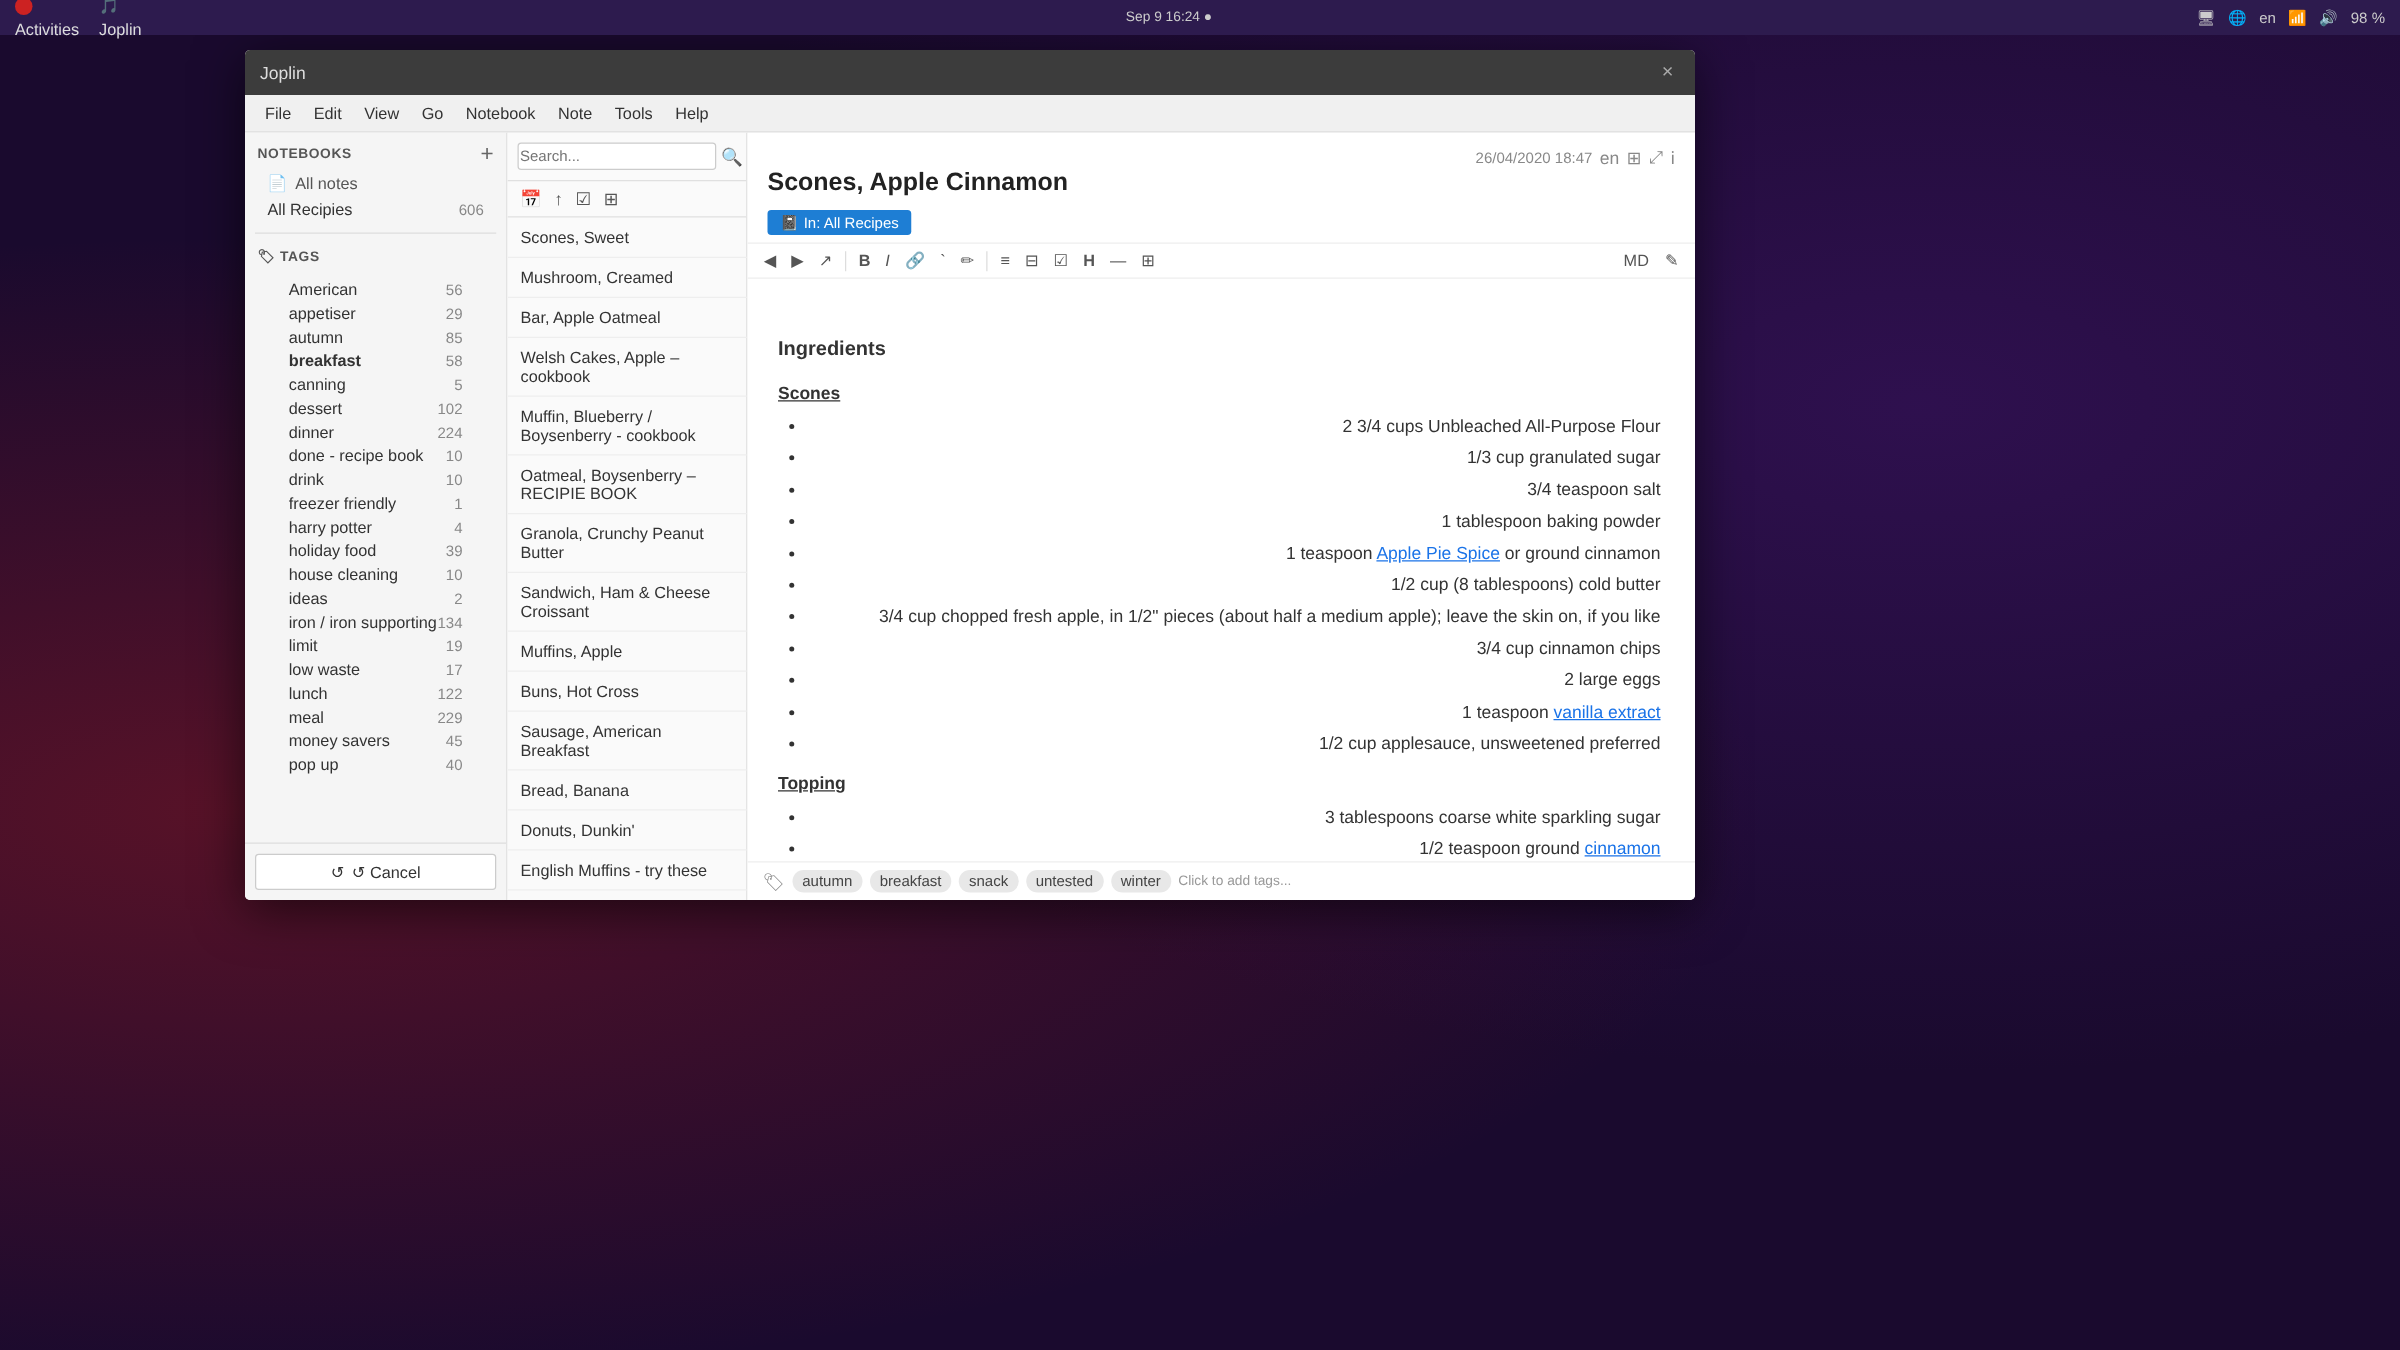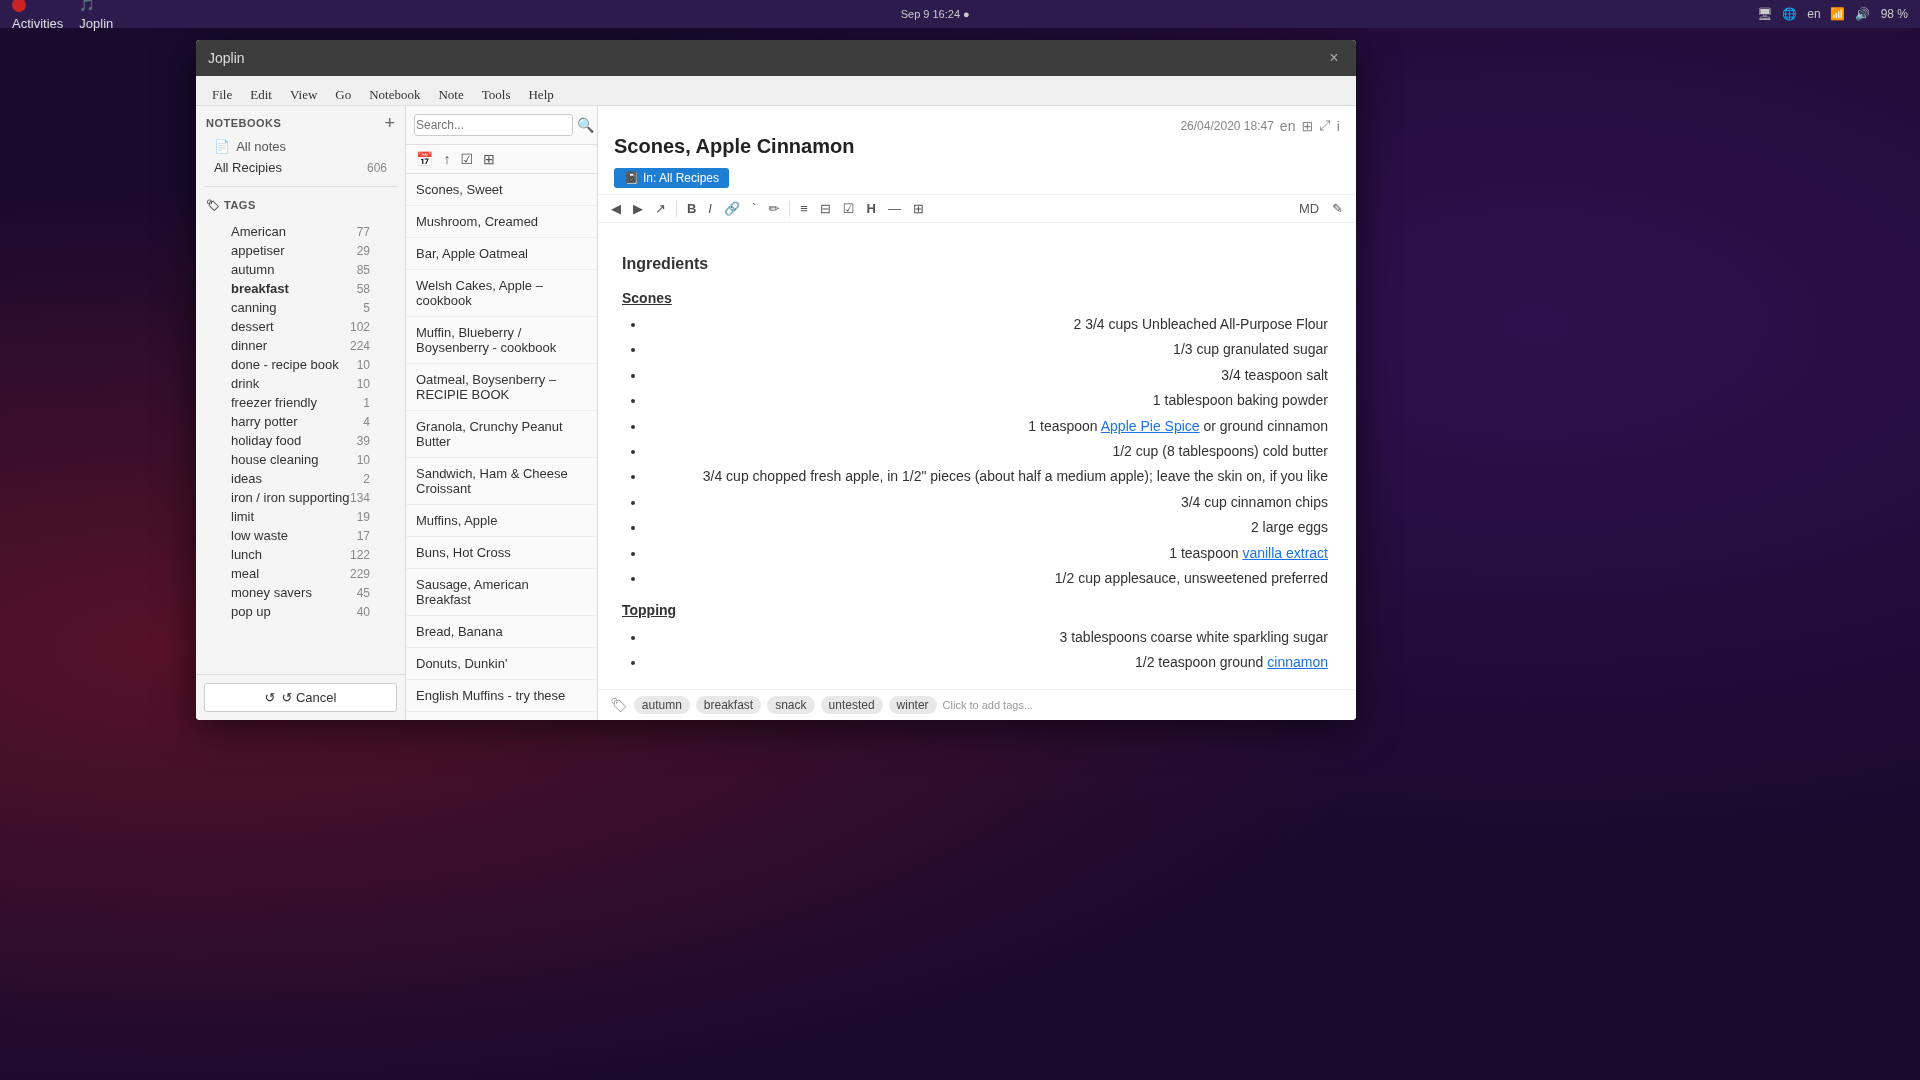--- a/index.html
+++ b/index.html
@@ -73,25 +73,24 @@
       cursor: pointer;
       display: flex; align-items: center; justify-content: center;
     }
 
     
     .menubar {
       height: 30px;
       background: #f0f0f0;
       border-bottom: 1px solid #ddd;
       display: flex;
-      align-items: flex-end;
+      align-items: center;
       padding: 0 8px;
       gap: 2px;
       flex-shrink: 0;
-      font-family: Liberation Serif, serif;
     }
     .menu-item {
       padding: 2px 8px;
       cursor: pointer;
       border-radius: 3px;
       font-size: 13px;
       color: #333;
     }
 
     
@@ -310,21 +309,21 @@
     .toolbar-sep { width: 1px; height: 16px; background: #ddd; margin: 0 3px; }
     .toolbar-right { margin-left: auto; display: flex; gap: 3px; }
     .editor-content {
       flex: 1;
       overflow-y: auto;
       padding: 16px 24px;
       font-size: 14px;
       line-height: 1.6;
       color: #333;
     }
-    .editor-content h2 { font-size: 16px; font-weight: bold; margin-bottom: 6px; margin-top: 12px; }
+    .editor-content h2 { font-size: 16px; font-weight: bold; margin-bottom: 6px; margin-top: 28px; }
     .editor-content h3 { font-size: 14px; font-weight: bold; margin-bottom: 4px; margin-top: 10px; text-decoration: underline; }
     .editor-content ul { padding-left: 20px; margin: 4px 0; }
     .editor-content li { margin: 3px 4px; text-align: right; }
     .editor-content a { color: #1a73e8; text-decoration: underline; }
     .editor-tags {
       padding: 6px 12px;
       border-top: 1px solid #eee;
       display: flex;
       align-items: center;
       gap: 6px;
@@ -414,21 +413,21 @@
       </div>
       <div class="divider"></div>
       <div class="sidebar-section">
         <div class="sidebar-header">
           <span>🏷 TAGS</span>
         </div>
       </div>
       <div class="tags-list">
         <div class="tag-item">
           <span>American</span>
-          <span class="tag-count">77</span>
+          <span class="tag-count">56</span>
         </div>
         <div class="tag-item">
           <span>appetiser</span>
           <span class="tag-count">29</span>
         </div>
         <div class="tag-item">
           <span>autumn</span>
           <span class="tag-count">85</span>
         </div>
         <div class="tag-item">

